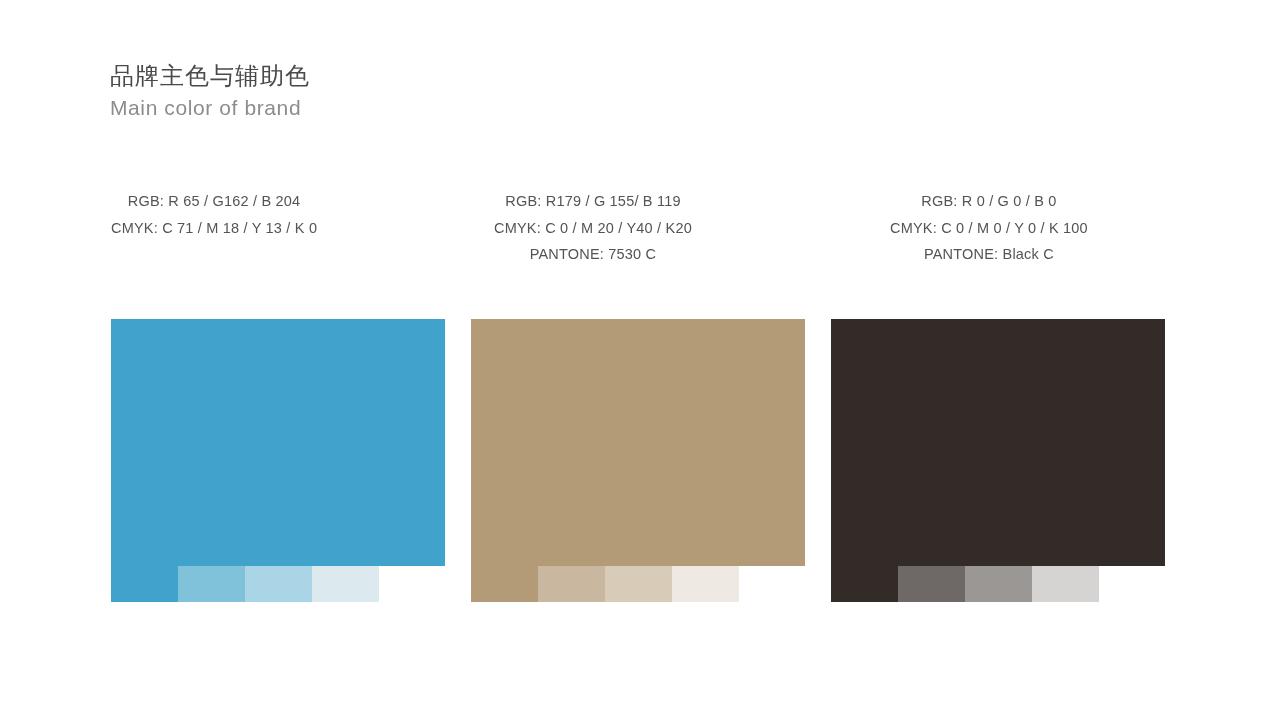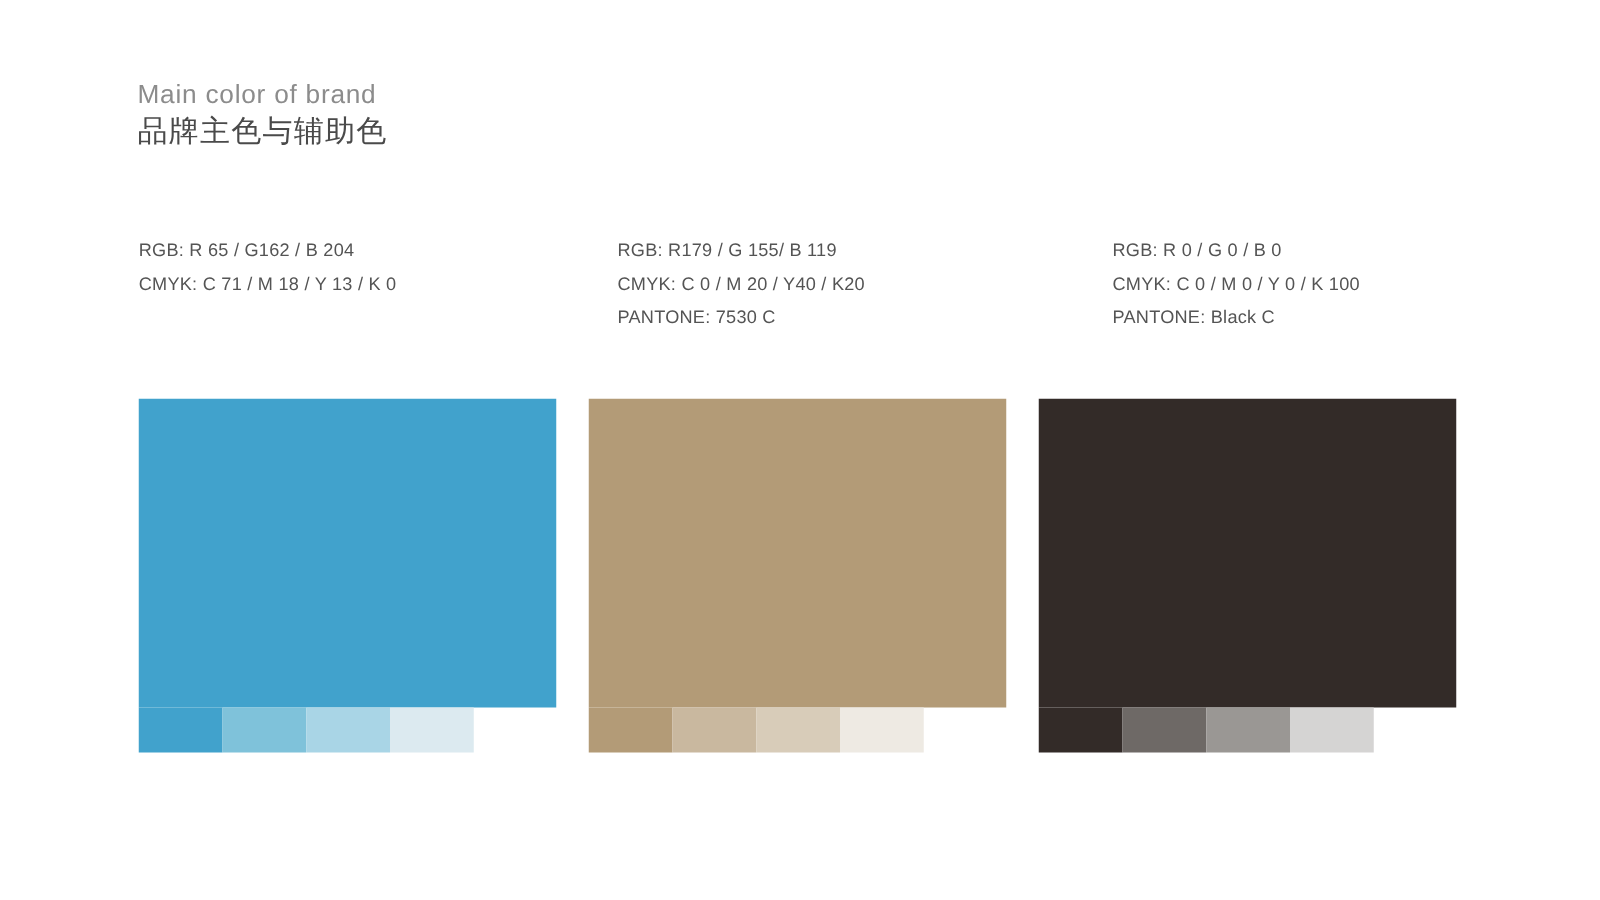--- a/index.html
+++ b/index.html
@@ -52,20 +52,21 @@
     top: 188px;
     left: 0;
     font-size: 14.5px;
     line-height: 26.5px;
     color: #545454;
     white-space: nowrap;
     letter-spacing: 0.2px;
   }
   .spec-row {
     display: block;
+    text-align: center;
   }
 
   
   .swatch-wrap {
     position: absolute;
     top: 319px;
     left: 0;
     width: 334px;
     height: 283px;
   }
@@ -107,22 +108,22 @@
   #group-brown { left: 471px; }
   #group-black { left: 831px; }
 
   #group-brown .specs { left: 23px; }
   #group-black .specs { left: 59px; }
 </style>
 </head>
 <body style="background-color: rgb(255, 255, 255);">
 
 <div id="header">
+  <div id="title-cn" style="color: rgb(74, 74, 74);">品牌主色与辅助色</div>
   <div id="title-en" style="color: rgb(140, 140, 140);">Main color of brand</div>
-  <div id="title-cn" style="color: rgb(74, 74, 74);">品牌主色与辅助色</div>
 </div>
 
 <div class="color-group" id="group-blue">
 
   <div class="specs">
     <span class="spec-row">RGB:   R 65 / G162 / B 204</span>
     <span class="spec-row">CMYK:   C 71 / M 18 / Y 13 / K 0</span>
   </div>
 
   <div class="swatch-wrap">

